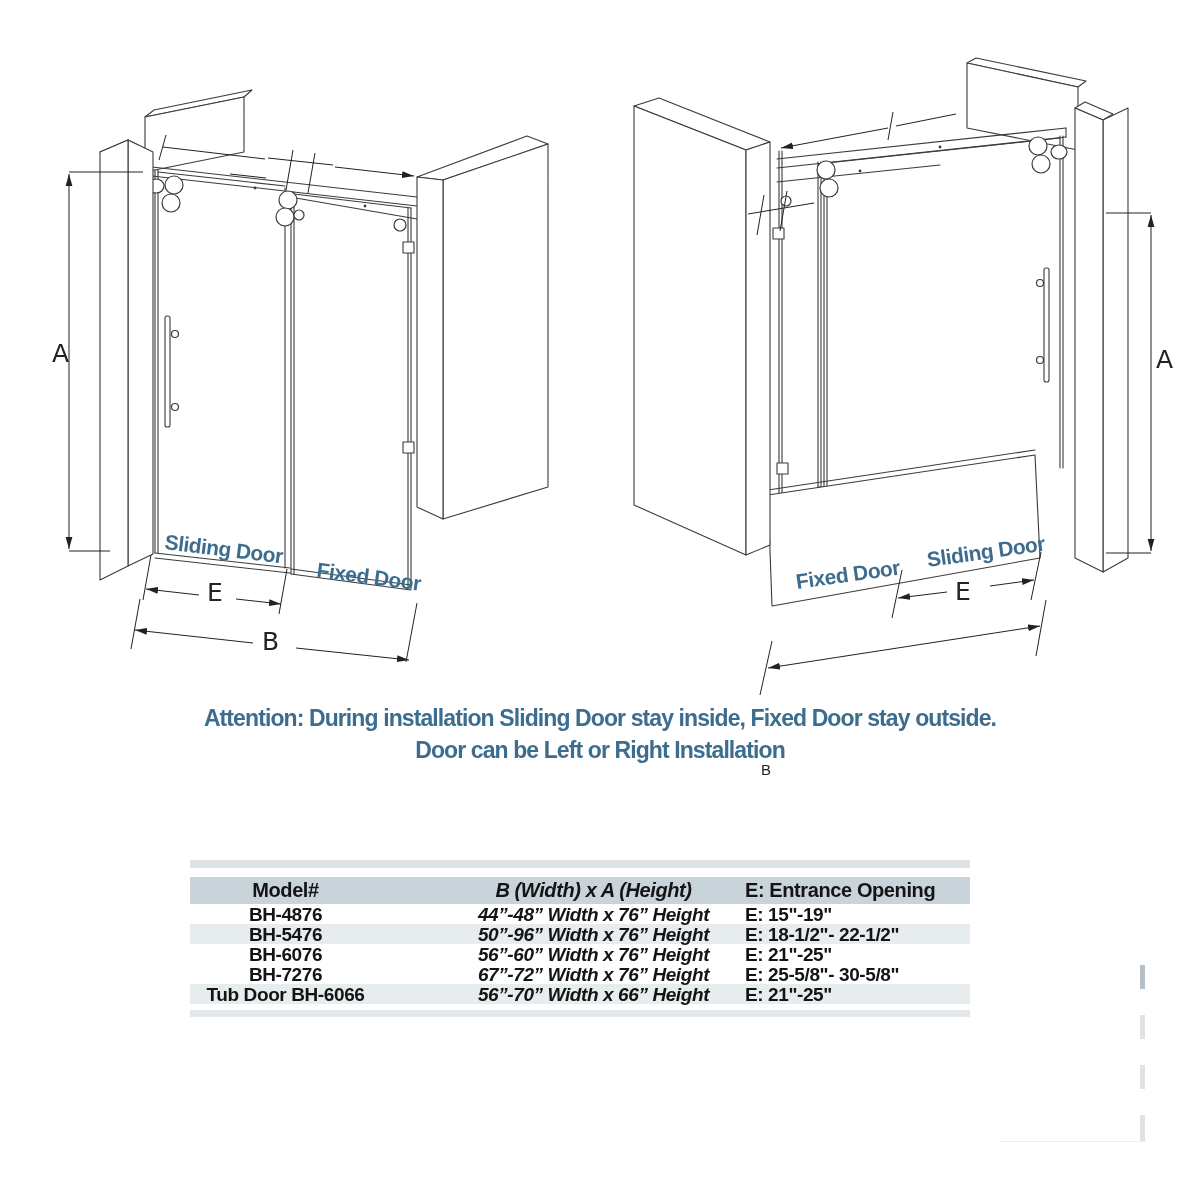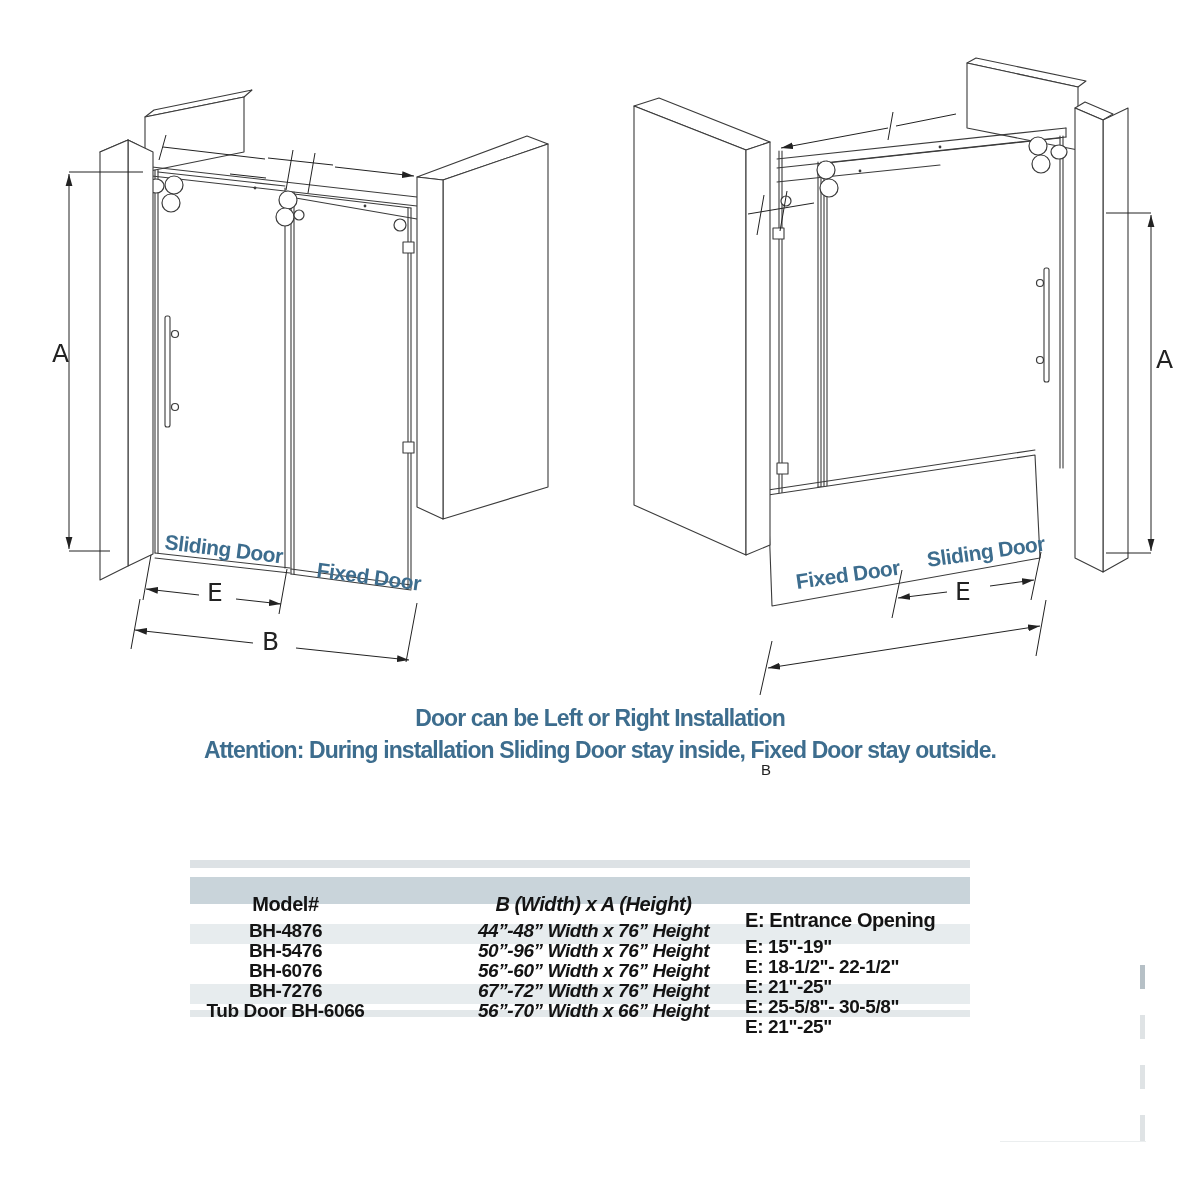--- a/index.html
+++ b/index.html
@@ -22,21 +22,21 @@
   #spec-table{position:absolute;left:190px;top:860px;width:780px;font-weight:bold;color:#141414;}
   .strip{height:8px;background:#dde2e5;}
   .strip.bottom{height:7px;background:#e3e8ea;margin-top:6px;}
   .t-gap{height:9px;background:#fff;}
   .t-row{display:grid;grid-template-columns:205px 340px 235px;align-items:center;}
   .t-head{height:27px;background:#c9d4da;font-size:20px;letter-spacing:-0.4px;}
   .t-body{height:20px;font-size:19px;letter-spacing:-0.4px;}
   .t-body.alt{background:#e7ecee;}
   .c1{text-align:center;padding-right:14px;}
   .c2{text-align:center;padding-left:57px;font-style:italic;}
-  .c3{text-align:left;padding-left:10px;margin-top:32px;}
+  .c3{text-align:left;padding-left:10px;}
 
   .edge-seg{position:absolute;width:5px;background:#dfe3e5;}
   .edge-seg.dark{background:#b6c0c6;}
   #faint-line{position:absolute;left:1000px;top:1141px;width:146px;height:1px;background:#ebeeef;}
 </style>
 </head>
 <body>
 
 <div id="stage">
 
@@ -226,22 +226,22 @@
         <path class="dim" d="M768,668 L1040,626" marker-start="url(#arr)" marker-end="url(#arr)"></path>
       </g>
 
       <text class="doorlabel" x="797" y="589" transform="rotate(-8 797 589)">Fixed Door</text>
       <text class="doorlabel" x="928" y="567" transform="rotate(-8 928 567)">Sliding Door</text>
     </g>
   </svg>
 
   
   <div id="attention">
+    <div>Attention: During installation Sliding Door stay inside, Fixed Door stay outside.</div>
     <div>Door can be Left or Right Installation</div>
-    <div>Attention: During installation Sliding Door stay inside, Fixed Door stay outside.</div>
     <span class="b-sub">B</span>
   </div>
 
   
   <div id="spec-table">
     <div class="strip"></div>
     <div class="t-gap"></div>
     <div class="t-row t-head">
       <div class="c1">Model#</div>
       <div class="c2">B (Width) x A (Height)</div>

